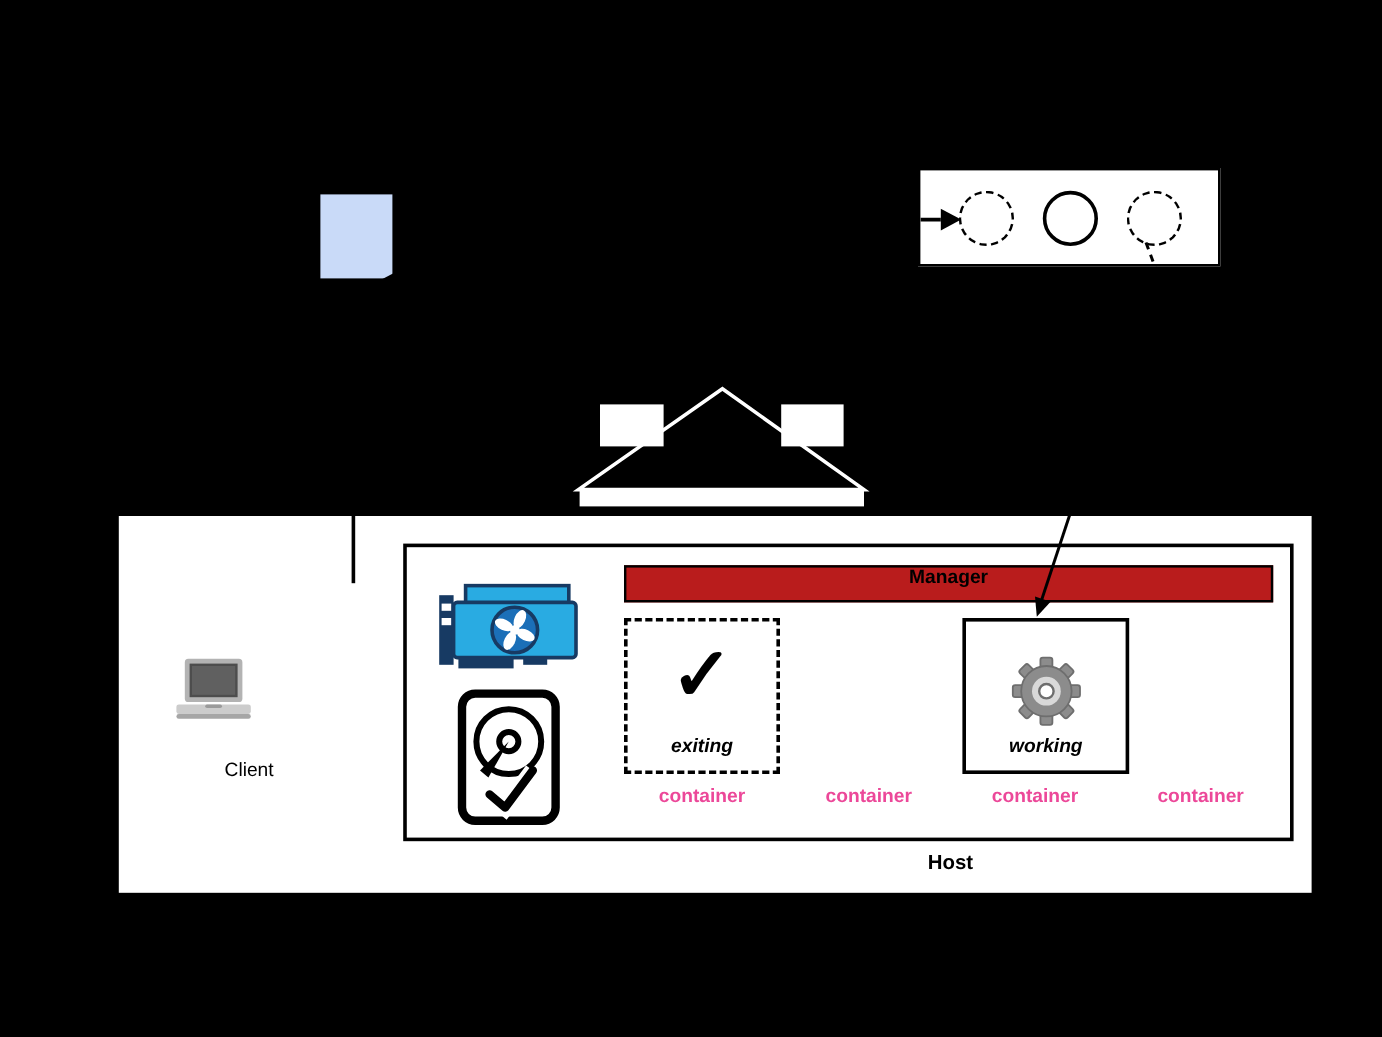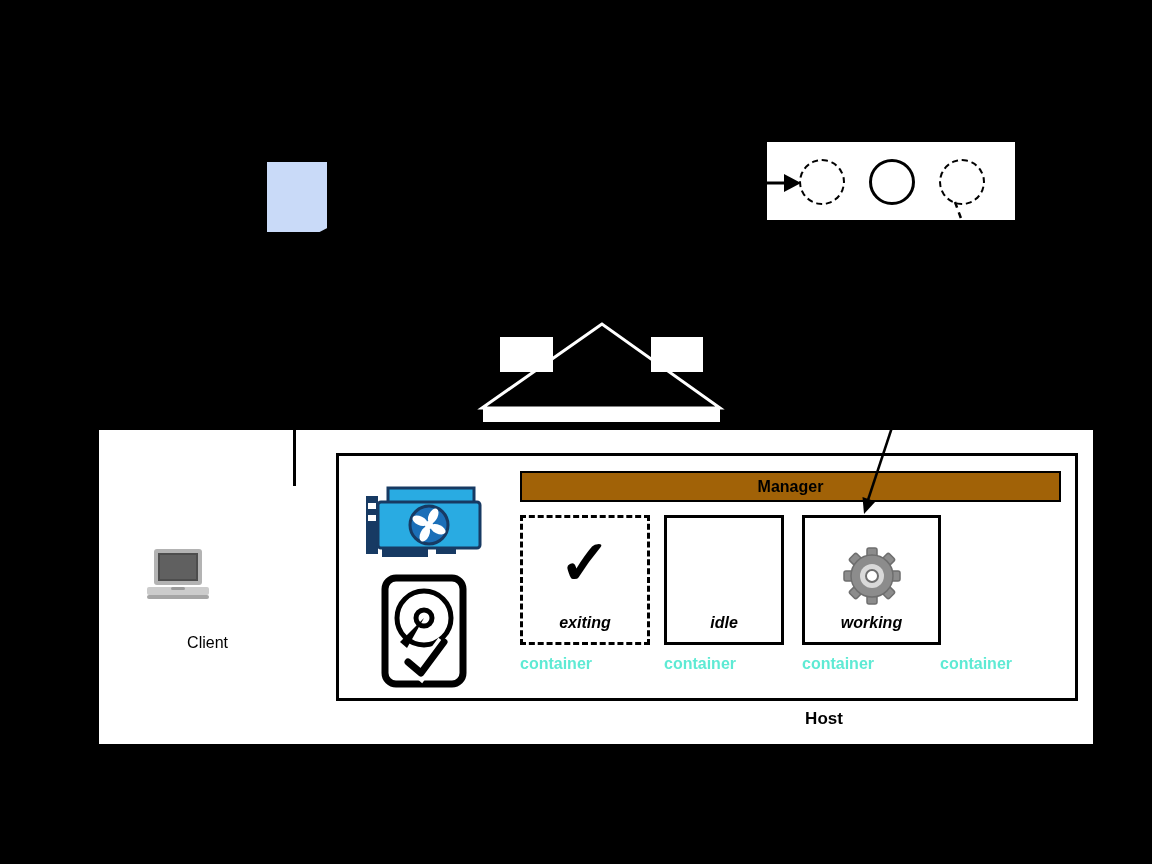--- a/index.html
+++ b/index.html
@@ -12,30 +12,30 @@
   }
   .abs { position:absolute; }
   .doc { position:absolute; background:var(--doc-blue,#c9daf8); }
   .surface { position:absolute; background:var(--surface,#fff); }
   .circles-box { position:absolute; background:var(--surface,#fff); border:2px solid #000; }
   .circle { position:absolute; top:17px; width:46px; height:46px; border-radius:50%; background:#fff; }
   .circle.dashed-c { border:2.5px dashed #000; }
   .circle.solid-c  { border:3px solid #000; }
   .panel { position:absolute; background:var(--surface,#fff); }
   .host-box { position:absolute; background:#fff; border:3px solid #000; }
-  .manager-bar { position:absolute; background:#a16207; border:2px solid #000;
-                 display:flex; align-items:center; justify-content:center;
+  .manager-bar { position:absolute; background:#b91c1c; border:2px solid #000;
+                 display:flex; justify-content:center;
                  font-weight:bold; font-size:16px; color:#000; }
   .container-box { position:absolute; top:515px; height:130px; background:#fff; }
   .container-box.dashed { border:3px dashed #000; }
   .container-box.solid  { border:3px solid #000; }
   .state-label { position:absolute; left:0; right:0; bottom:10px; text-align:center;
                  font-weight:bold; font-size:16px; color:#000;font-style:italic; }
-  .caption { position:absolute; top:655px; text-align:left; font-weight:bold;
-             font-size:16px; color:#5eead4; }
+  .caption { position:absolute; top:655px; text-align:center; font-weight:bold;
+             font-size:16px; color:#ec4899; }
   .check-glyph { position:absolute; top:14px; left:0; right:0; text-align:center;
                  font-size:62px; font-weight:bold; line-height:1; color:#000; }
   .gear-wrap { position:absolute; top:28px; left:50%; transform:translateX(-50%); }
   .client-label { position:absolute; text-align:right; font-size:16px; color:#000; }
   .host-label { position:absolute; text-align:center; font-weight:bold; font-size:17px; color:#000; }
   .client-line { position:absolute; background:#000; }
   .overlay { position:absolute; left:0; top:0; pointer-events:none; }
   svg { display:block; }
 </style>
 </head>
@@ -109,23 +109,20 @@
     <circle cx="44" cy="44" r="8" fill="#ffffff" stroke="#000" stroke-width="5"></circle>
     <path d="M44 44 L27 74 L20 68 Z" fill="#000"></path>
     <path d="M28 88 L41 99 L64 68" stroke="#ffffff" stroke-width="14" fill="none"></path>
     <path d="M28 88 L41 99 L64 68" stroke="#000" stroke-width="7" fill="none" stroke-linecap="round" stroke-linejoin="round"></path>
   </svg>
 
   <div class="container-box dashed" style="left:520px;width:130px">
     <span class="check-glyph">✓</span>
     <div class="state-label">exiting</div>
   </div>
-  <div class="container-box solid" style="left:664px;width:120px">
-    <div class="state-label">idle</div>
-  </div>
   <div class="container-box solid" style="left:802px;width:139px">
     <div class="gear-wrap">
       <svg width="60" height="60" viewBox="0 0 60 60">
         <g fill="#8c8c8c" stroke="#6e6e6e" stroke-width="1.5">
           <rect x="25" y="2" width="10" height="12" rx="2"></rect>
           <rect x="25" y="46" width="10" height="12" rx="2"></rect>
           <rect x="2" y="25" width="12" height="10" rx="2"></rect>
           <rect x="46" y="25" width="12" height="10" rx="2"></rect>
           <rect x="25" y="2" width="10" height="12" rx="2" transform="rotate(45 30 30)"></rect>
           <rect x="25" y="46" width="10" height="12" rx="2" transform="rotate(45 30 30)"></rect>
@@ -138,21 +135,21 @@
       </svg>
     </div>
     <div class="state-label">working</div>
   </div>
 
   <div class="caption" style="left:520px;width:130px">container</div>
   <div class="caption" style="left:664px;width:120px">container</div>
   <div class="caption" style="left:802px;width:121px">container</div>
   <div class="caption" style="left:940px;width:121px">container</div>
 
-  <div class="host-label" style="left:774px;top:709px;width:100px">Host</div>
+  <div class="host-label" style="left:742px;top:709px;width:100px">Host</div>
 
   <svg class="overlay" width="1152" height="864" viewBox="0 0 1152 864">
     <line x1="955" y1="202" x2="966" y2="232" stroke="#000" stroke-width="2.5" stroke-dasharray="6 5"></line>
     <line x1="905" y1="388" x2="867" y2="503" stroke="#000" stroke-width="2.5"></line>
     <polygon points="864,514 875.5,501.5 862.5,497" fill="#000"></polygon>
   </svg>
 
 </div>
 
 </body></html>

